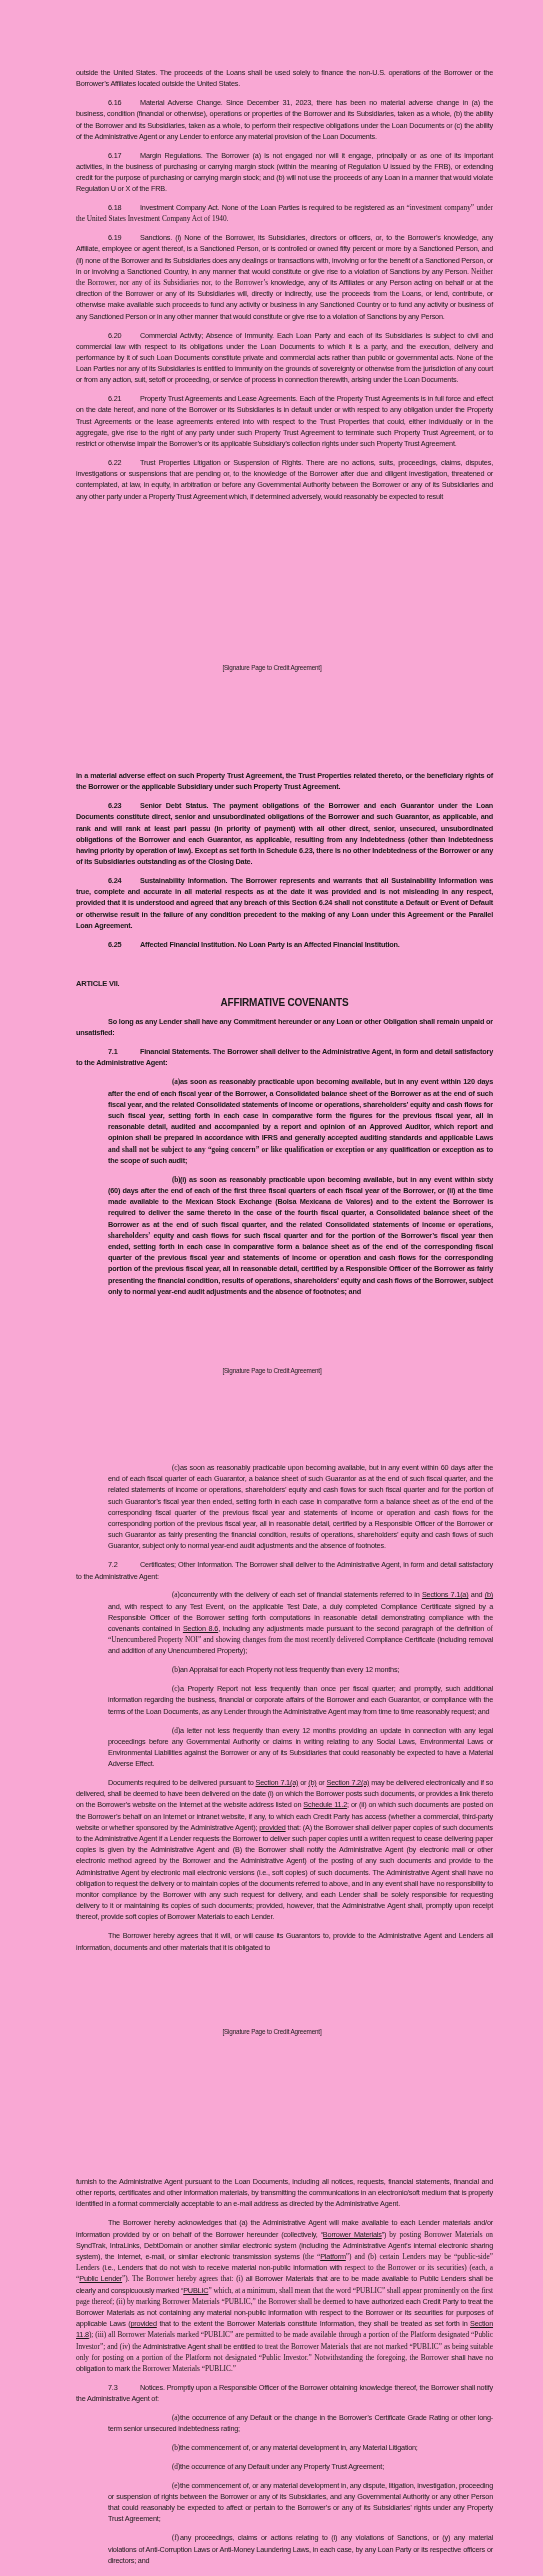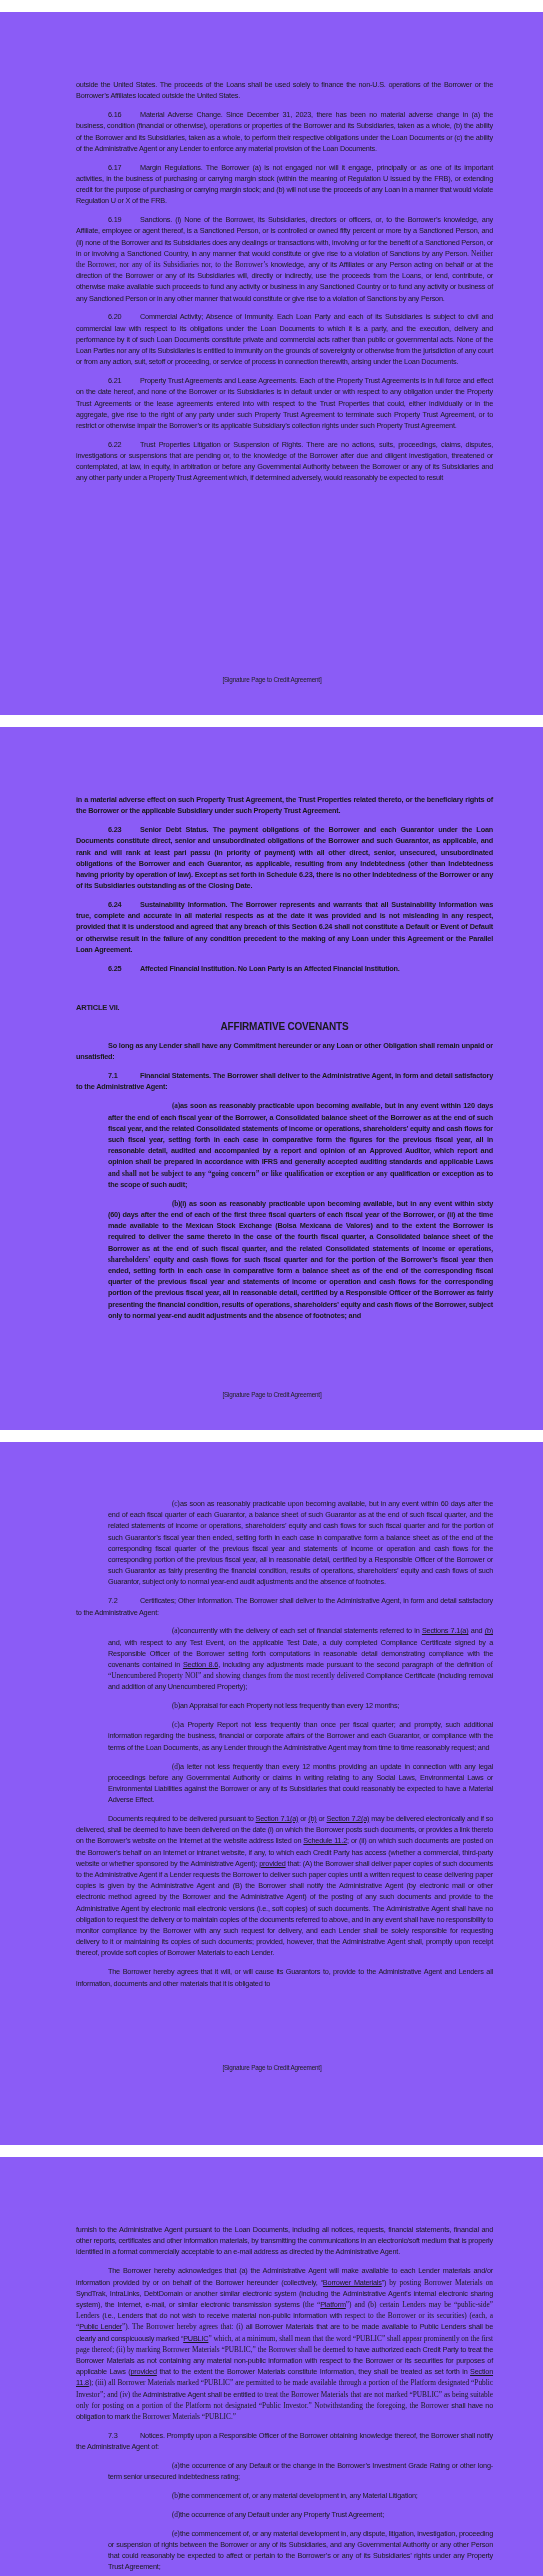--- a/index.html
+++ b/index.html
@@ -1,17 +1,17 @@
 <!DOCTYPE html>
 <html style="font-size:8.2px"><head>
 <meta charset="utf-8">
 <style>
   html, body { margin: 0; padding: 0; background: #ffffff; }
   body { width: 544px; font-family: "Liberation Sans", sans-serif; color: #1a1a1a; }
-  .page { position: relative; width: 544px; height: 703px; background: #8b5cf6; overflow: hidden; margin-top: 12px; }
+  .page { position: relative; width: 544px; height: 703px; background: #f9a8d4; overflow: hidden; }
   .content { position: absolute; left: 76px; width: 417px; font-size: 7.3px; line-height: 11.2px; letter-spacing: -0.2px; }
   .p1 .content { top: 67px; }
   .p2 .content { top: 771px; top: 67px; font-weight: bold; }
   .p3 .content { top: 56px; }
   .p4 .content { top: 67px; }
   p { margin: 0 0 7.7px 0; text-align: justify; }
   p.indent { text-indent: 32px; }
   .num { display: inline-block; width: 32px; text-indent: 0; }
   .sub { margin-left: 32px; text-indent: 32px; }
   .lbl { font-family: "Liberation Serif", serif; display: inline-block; width: 40px; }
@@ -23,20 +23,21 @@
   .full { text-indent: 0; }
 </style>
 </head>
 <body>
 
 <div class="page p1">
   <div class="content">
     <p class="full">outside the United States.  The proceeds of the Loans shall be used solely to finance the non-U.S. operations of the Borrower or the Borrower’s Affiliates located outside the United States.</p>
     <p class="indent"><span class="num">6.16</span><span>Material Adverse Change.  Since December 31, 2023, there has been no material adverse change in (a) the business, condition (financial or otherwise), operations or properties of the Borrower and its Subsidiaries, taken as a whole, (b) the ability of the Borrower and its Subsidiaries, taken as a whole, to perform their respective obligations under the Loan Documents or (c) the ability of the Administrative Agent or any Lender to enforce any material provision of the Loan Documents.</span></p>
     <p class="indent"><span class="num">6.17</span><span>Margin Regulations.  The Borrower (a) is not engaged nor will it engage, principally or as one of its important activities, in the business of purchasing or carrying margin stock (within the meaning of Regulation U issued by the FRB), or extending credit for the purpose of purchasing or carrying margin stock; and (b) will not use the proceeds of any Loan in a manner that would violate Regulation U or X of the FRB.</span></p>
+    <p class="indent"><span class="num">6.18</span><span>Investment Company Act.  None of the Loan Parties is required to be registered as an </span><span class="ser">“investment company” under the United States Investment Company Act of 1940.</span></p>
     <p class="indent"><span class="num">6.19</span><span>Sanctions.  (i) None of the Borrower, its Subsidiaries, directors or officers, or, to the Borrower’s knowledge, any Affiliate, employee or agent thereof, is a Sanctioned Person, or is controlled or owned fifty percent or more by a Sanctioned Person, and (ii) none of the Borrower and its Subsidiaries does any dealings or transactions with, involving or for the benefit of a Sanctioned Person, or in or involving a Sanctioned Country, in any manner that would constitute or give rise to a violation of Sanctions by any Person. </span><span class="ser">Neither the Borrower, nor any of its Subsidiaries nor, to the Borrower’s</span><span> knowledge, any of its Affiliates or any Person acting on behalf or at the direction of the Borrower or any of its Subsidiaries will, directly or indirectly, use the proceeds from the Loans, or lend, contribute, or otherwise make available such proceeds to fund any activity or business in any Sanctioned Country or to fund any activity or business of any Sanctioned Person or in any other manner that would constitute or give rise to a violation of Sanctions by any Person.</span></p>
     <p class="indent"><span class="num">6.20</span><span>Commercial Activity; Absence of Immunity. Each Loan Party and each of its Subsidiaries is subject to civil and commercial law with respect to its obligations under the Loan Documents to which it is a party, and the execution, delivery and performance by it of such Loan Documents constitute private and commercial acts rather than public or governmental acts. None of the Loan Parties nor any of its Subsidiaries is entitled to immunity on the grounds of sovereignty or otherwise from the jurisdiction of any court or from any action, suit, setoff or proceeding, or service of process in connection therewith, arising under the Loan Documents.</span></p>
     <p class="indent"><span class="num">6.21</span><span>Property Trust Agreements and Lease Agreements.  Each of the Property Trust Agreements is in full force and effect on the date hereof, and none of the Borrower or its Subsidiaries is in default under or with respect to any obligation under the Property Trust Agreements or the lease agreements entered into with respect to the Trust Properties that could, either individually or in the aggregate, give rise to the right of any party under such Property Trust Agreement to terminate such Property Trust Agreement, or to restrict or otherwise impair the Borrower’s or its applicable Subsidiary’s collection rights under such Property Trust Agreement.</span></p>
     <p class="indent"><span class="num">6.22</span><span>Trust Properties Litigation or Suspension of Rights.  There are no actions, suits, proceedings, claims, disputes, investigations or suspensions that are pending or, to the knowledge of the Borrower after due and diligent investigation, threatened or contemplated, at law, in equity, in arbitration or before any Governmental Authority between the Borrower or any of its Subsidiaries and any other party under a Property Trust Agreement which, if determined adversely, would reasonably be expected to result</span></p>
   </div>
   <div class="footer">[Signature Page to Credit Agreement]</div>
 </div>
 
 <div class="page p2">
   <div class="content">
@@ -66,21 +67,21 @@
     <p class="indent" style="margin-bottom:0">The Borrower hereby agrees that it will, or will cause its Guarantors to, provide to the Administrative Agent and Lenders all information, documents and other materials that it is obligated to</p>
   </div>
   <div class="footer" style="top:622px">[Signature Page to Credit Agreement]</div>
 </div>
 
 <div class="page p4">
   <div class="content">
     <p class="full">furnish to the Administrative Agent pursuant to the Loan Documents, including all notices, requests, financial statements, financial and other reports, certificates and other information materials, by transmitting the communications in an electronic/soft medium that is properly identified in a format commercially acceptable to an e-mail address as directed by the Administrative Agent.</p>
     <p class="indent"><span>The Borrower hereby acknowledges that (a) the Administrative Agent will make available to each Lender materials and/or information provided by or on behalf of the Borrower hereunder (collectively, “</span><u>Borrower Materials</u><span>”) </span><span class="ser">by posting Borrower Materials on</span><span> SyndTrak, IntraLinks, DebtDomain or another similar electronic system (including the Administrative Agent’s internal electronic sharing system), the Internet, e-mail, or similar electronic transmission systems </span><span class="ser">(the “</span><u>Platform</u><span class="ser">”) and (b) certain Lenders may be “public-side” Lenders</span><span> (i.e., Lenders that do not wish to receive material non-public information with </span><span class="ser">respect to the Borrower or its securities) (each, a “</span><u>Public Lender</u><span class="ser">”).  The Borrower hereby agrees that: (i)</span><span> all Borrower Materials that are to be made available to Public Lenders shall be clearly and conspicuously marked “</span><u>PUBLIC</u><span class="ser">” which, at a minimum, shall mean that the word “PUBLIC” shall appear prominently on the first page thereof; (ii) by marking Borrower Materials “PUBLIC,” the Borrower shall be deemed</span><span> to have authorized each Credit Party to treat the Borrower Materials as not containing any material non-public information with respect to the Borrower or its securities for purposes of applicable Laws (</span><u>provided</u><span> that to the extent the Borrower Materials constitute Information, they shall be treated as set forth in </span><u>Section 11.8</u><span class="ser">); (iii) all Borrower Materials marked “PUBLIC” are permitted to be made available through a portion of the Platform designated “Public Investor”; and (iv) the</span><span> Administrative Agent shall be entitled </span><span class="ser">to treat the Borrower Materials that are not marked “PUBLIC” as being suitable only for posting on a portion of the Platform not designated “Public Investor.” Notwithstanding the foregoing, the Borrower</span><span> shall have no obligation to mark </span><span class="ser">the Borrower Materials “PUBLIC.”</span></p>
     <p class="indent"><span class="num">7.3</span><span>Notices.  Promptly upon a Responsible Officer of the Borrower obtaining knowledge thereof, the Borrower shall notify the Administrative Agent of:</span></p>
-    <p class="sub"><span class="lbl">(a)</span><span>the occurrence of any Default or the change in the Borrower’s Investment Grade Rating or other long-term senior unsecured indebtedness rating;</span></p>
+    <p class="sub"><span class="lbl">(a)</span><span>the occurrence of any Default or the change in the Borrower’s Certificate Grade Rating or other long-term senior unsecured indebtedness rating;</span></p>
     <p class="sub"><span class="lbl">(b)</span><span>the commencement of, or any material development in, any Material Litigation;</span></p>
     <p class="sub"><span class="lbl">(d)</span><span>the occurrence of any Default under any Property Trust Agreement;</span></p>
     <p class="sub"><span class="lbl">(e)</span><span>the commencement of, or any material development in, any dispute, litigation, investigation, proceeding or suspension of rights between the Borrower or any of its Subsidiaries, and any Governmental Authority or any other Person that could reasonably be expected to affect or pertain to the Borrower’s or any of its Subsidiaries’ rights under any Property Trust Agreement;</span></p>
     <p class="sub"><span class="lbl">(f)</span><span>any proceedings, claims or actions relating to (i) any violations of Sanctions, or (y) any material violations of Anti-Corruption Laws or Anti-Money Laundering Laws, in each case, by any Loan Party or its respective officers or directors; and</span></p>
 
   </div>
 
 </div>
 
 

